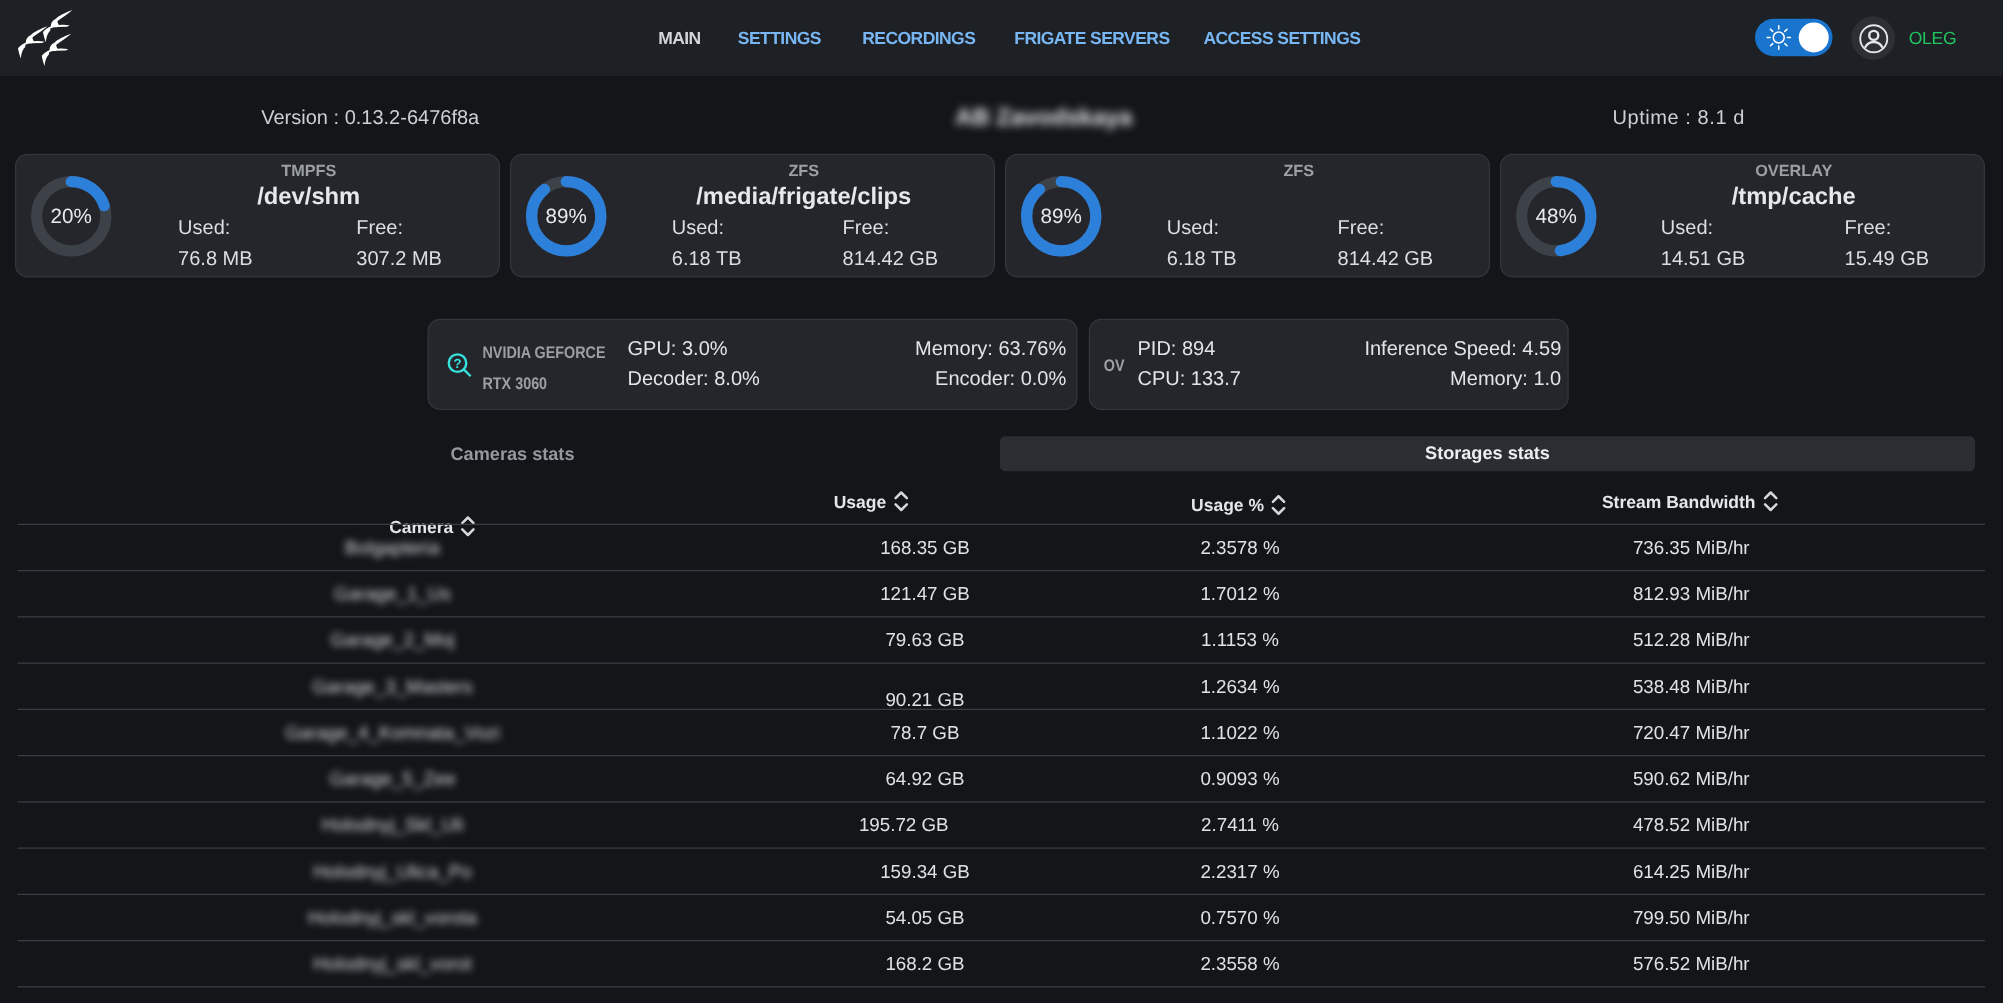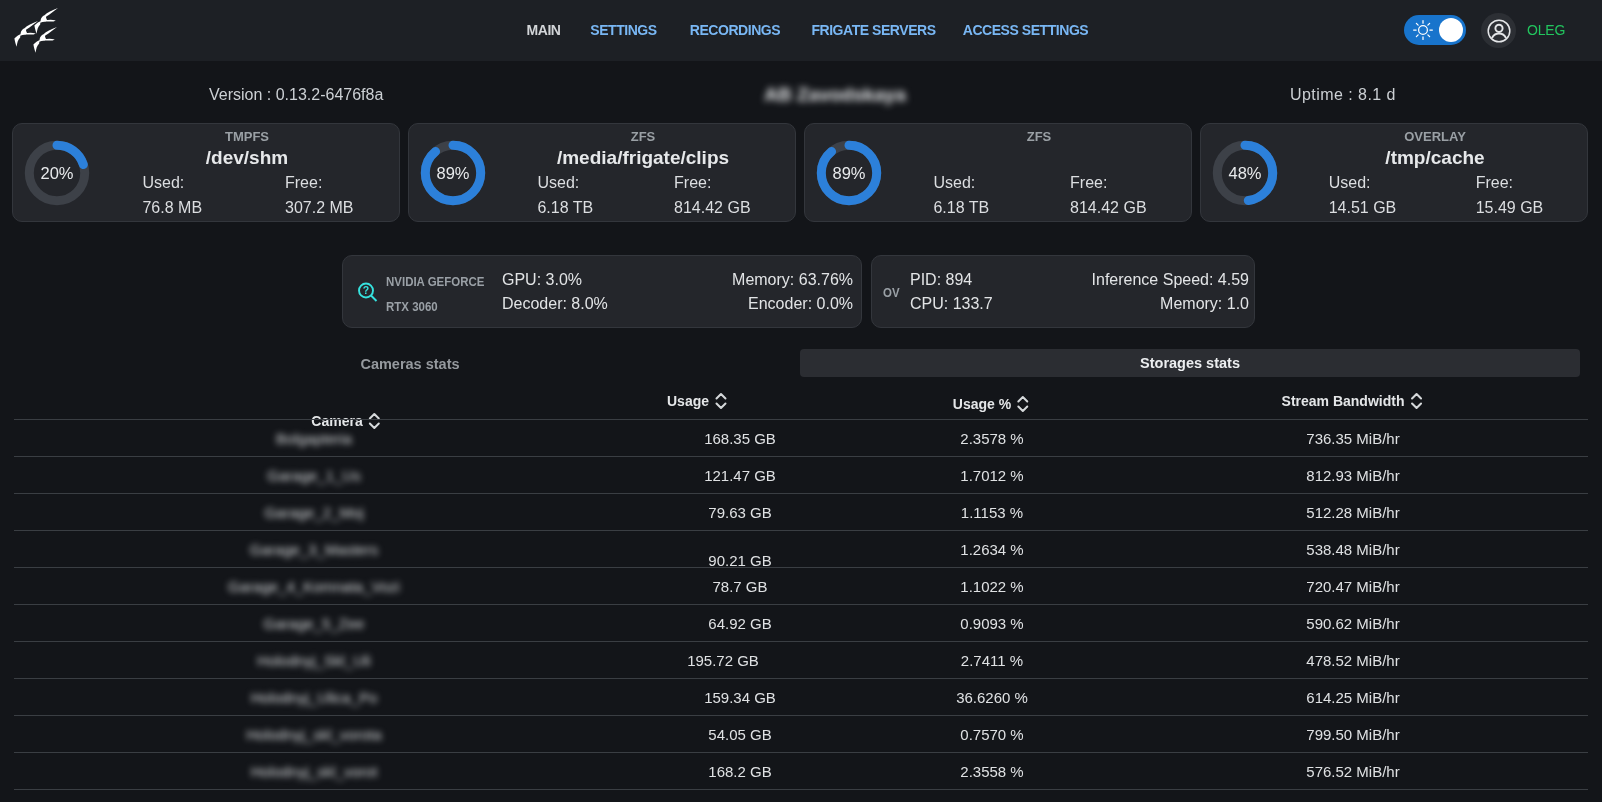--- a/index.html
+++ b/index.html
@@ -222,21 +222,21 @@
   <div class="cell" style="left:992px;top:614.8px;">0.9093 %</div>
   <div class="cell" style="left:1353px;top:614.8px;">590.62 MiB/hr</div>
   <div class="rowline" style="top:640.5px;"></div>
   <div class="camname" style="left:314px;top:651.8px;">Holodnyj_Skl_Uli</div>
   <div class="cell" style="left:723px;top:651.8px;">195.72 GB</div>
   <div class="cell" style="left:992px;top:651.8px;">2.7411 %</div>
   <div class="cell" style="left:1353px;top:651.8px;">478.52 MiB/hr</div>
   <div class="rowline" style="top:677.5px;"></div>
   <div class="camname" style="left:314px;top:688.8px;">Holodnyj_Ulica_Po</div>
   <div class="cell" style="left:740px;top:688.8px;">159.34 GB</div>
-  <div class="cell" style="left:992px;top:688.8px;">36.6260 %</div>
+  <div class="cell" style="left:992px;top:688.8px;">2.2317 %</div>
   <div class="cell" style="left:1353px;top:688.8px;">614.25 MiB/hr</div>
   <div class="rowline" style="top:714.5px;"></div>
   <div class="camname" style="left:314px;top:725.8px;">Holodnyj_skl_vorota</div>
   <div class="cell" style="left:740px;top:725.8px;">54.05 GB</div>
   <div class="cell" style="left:992px;top:725.8px;">0.7570 %</div>
   <div class="cell" style="left:1353px;top:725.8px;">799.50 MiB/hr</div>
   <div class="rowline" style="top:751.5px;"></div>
   <div class="camname" style="left:314px;top:762.8px;">Holodnyj_skl_vorot</div>
   <div class="cell" style="left:740px;top:762.8px;">168.2 GB</div>
   <div class="cell" style="left:992px;top:762.8px;">2.3558 %</div>

